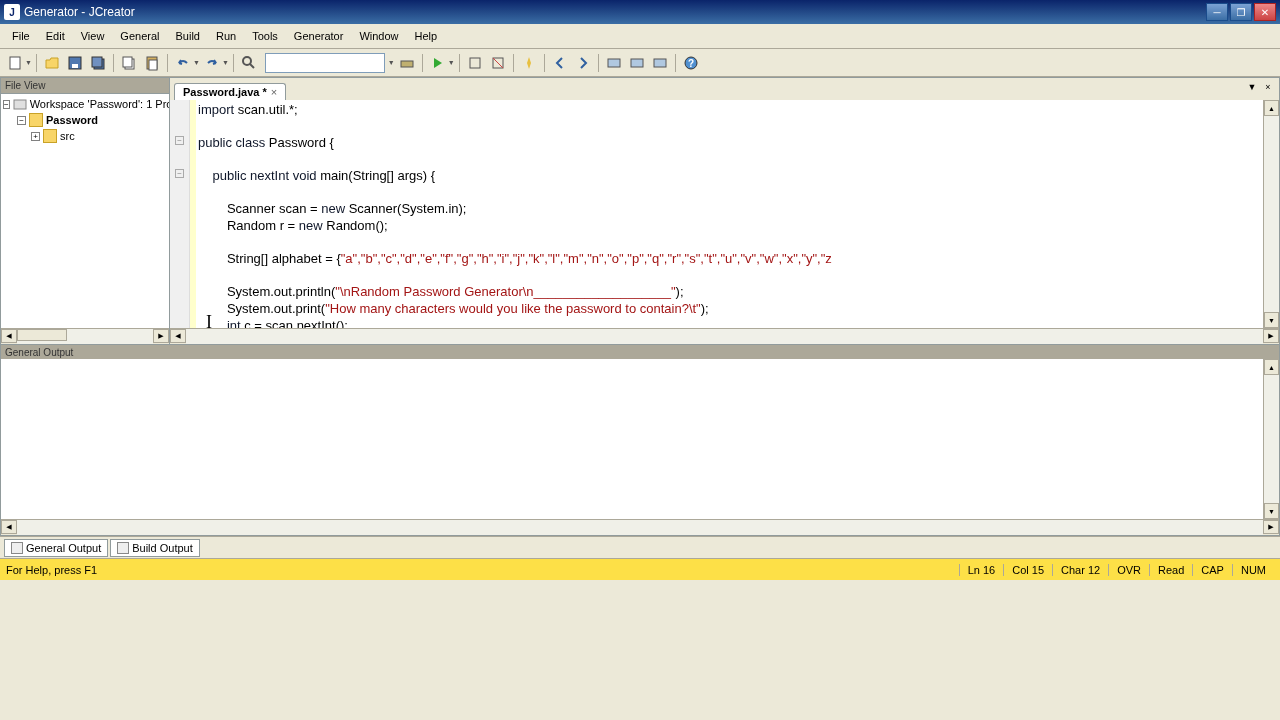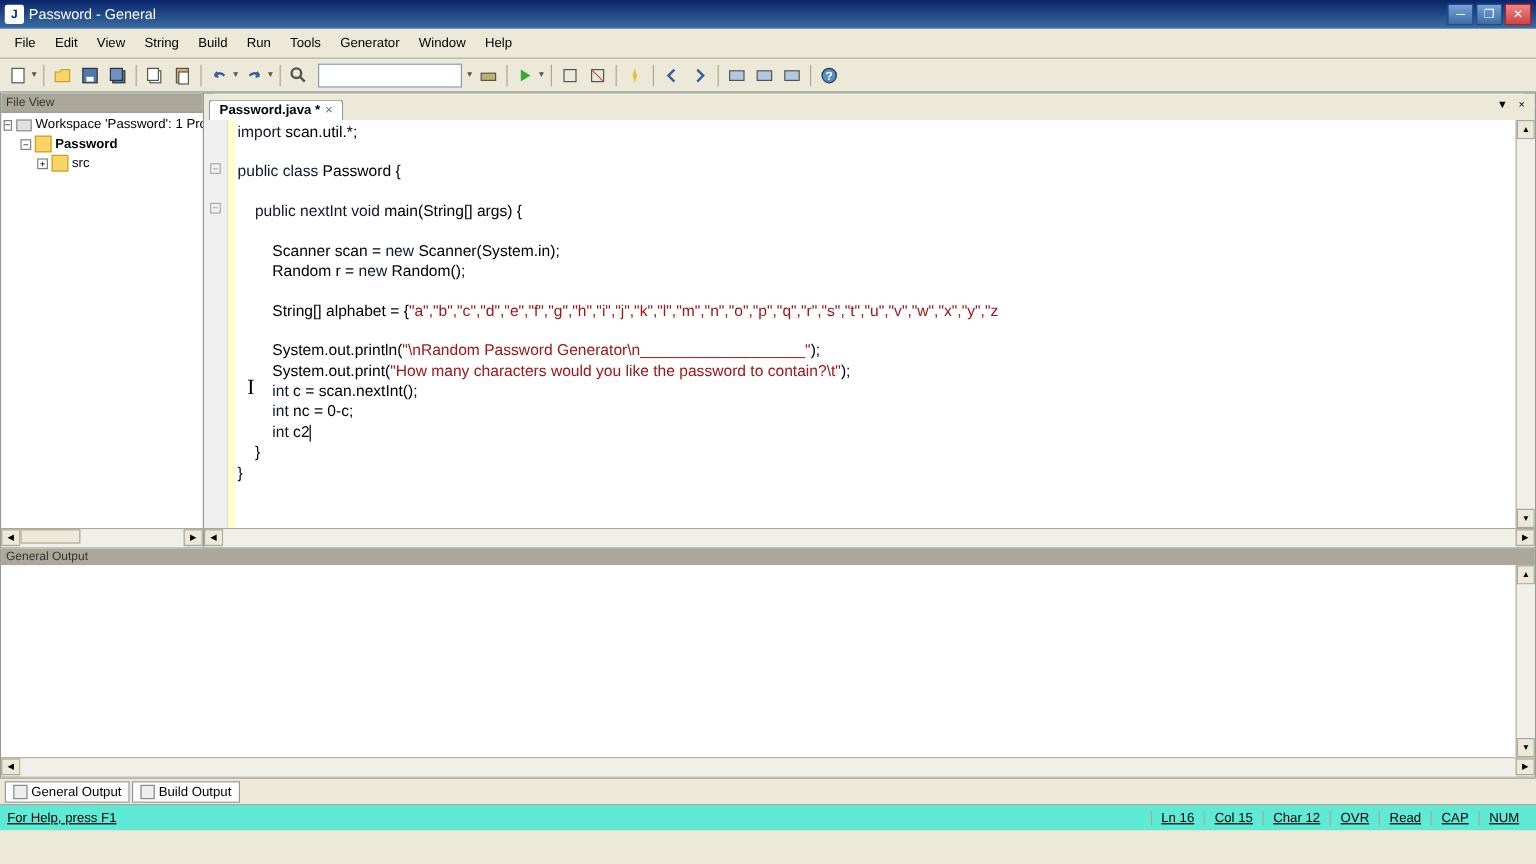--- a/index.html
+++ b/index.html
@@ -14,21 +14,21 @@
 
 .menubar { background: #ece9d8; height: 24px; display: flex; align-items: center; padding: 12px 4px; border-bottom: 1px solid #aca899; }
 .menu-item { padding: 3px 8px; cursor: default; }
 
 .toolbar { background: #ece9d8; height: 28px; display: flex; align-items: center; padding: 0 4px; border-bottom: 1px solid #aca899; gap: 1px; }
 .tb-btn { width: 22px; height: 22px; display: flex; align-items: center; justify-content: center; border: 1px solid transparent; cursor: default; }
 .tb-sep { width: 1px; height: 18px; background: #aca899; margin: 0 3px; }
 .tb-dropdown { font-size: 7px; color: #555; margin-left: -2px; }
 .tb-combo { width: 120px; height: 20px; background: white; border: 1px solid #7f9db9; margin: 0 4px; }
 
-.main-area { display: flex; height: 380px; }
+.main-area { display: flex; height: 268px; }
 
 .sidebar { width: 170px; background: white; border: 1px solid #919b9c; display: flex; flex-direction: column; }
 .sidebar-title { background: #aca899; color: #333; font-size: 10px; padding: 2px 4px; border-bottom: 1px solid #919b9c; }
 .tree { flex: 1; padding: 2px; overflow: hidden; }
 .tree-item { display: flex; align-items: center; padding: 1px 0; white-space: nowrap; }
 .tree-toggle { width: 9px; height: 9px; border: 1px solid #808080; font-size: 8px; line-height: 7px; text-align: center; margin-right: 3px; cursor: default; }
 .tree-icon { width: 14px; height: 14px; margin-right: 3px; }
 .folder-icon { background: #f8d568; border: 1px solid #c9a227; }
 .workspace-text.bold { font-weight: bold; }
 
@@ -64,44 +64,44 @@
 .output-section { border: 1px solid #919b9c; border-top: none; }
 .output-title { background: #aca899; color: #333; font-size: 10px; padding: 2px 4px; height: 14px; }
 .output-body { height: 160px; background: white; display: flex; }
 .output-content { flex: 1; }
 .output-hscroll { height: 16px; background: #ece9d8; border-top: 1px solid #aca899; display: flex; }
 
 .output-tabs { background: #ece9d8; height: 22px; display: flex; align-items: center; padding: 2px 4px; border-top: 1px solid #aca899; gap: 2px; }
 .output-tab { background: white; border: 1px solid #919b9c; padding: 2px 6px; display: flex; align-items: center; gap: 3px; }
 .ot-icon { width: 12px; height: 12px; border: 1px solid #888; background: #eee; }
 
-.statusbar { background: #5eead4; height: 22px; display: flex; align-items: center; padding: 0 6px; border-top: 1px solid #aca899; font-size: 11px; text-decoration: underline; }
+.statusbar { background: #fde047; height: 22px; display: flex; align-items: center; padding: 0 6px; border-top: 1px solid #aca899; font-size: 11px; }
 .status-left { flex: 1; }
 .status-cell { padding: 0 8px; border-left: 1px solid #aca899; }
 
 svg { display: block; }
 </style>
 </head>
 <body>
 
 <div class="titlebar">
   <div class="titlebar-icon">J</div>
-  <div class="titlebar-text">Password - General</div>
+  <div class="titlebar-text">Generator - JCreator</div>
   <div class="win-buttons">
     <div class="win-btn">─</div>
     <div class="win-btn">❐</div>
     <div class="win-btn close">✕</div>
   </div>
 </div>
 
 <div class="menubar">
   <div class="menu-item">File</div>
   <div class="menu-item">Edit</div>
   <div class="menu-item">View</div>
-  <div class="menu-item">String</div>
+  <div class="menu-item">General</div>
   <div class="menu-item">Build</div>
   <div class="menu-item">Run</div>
   <div class="menu-item">Tools</div>
   <div class="menu-item">Generator</div>
   <div class="menu-item">Window</div>
   <div class="menu-item">Help</div>
 </div>
 
 <div class="toolbar">
   <div class="tb-btn">

